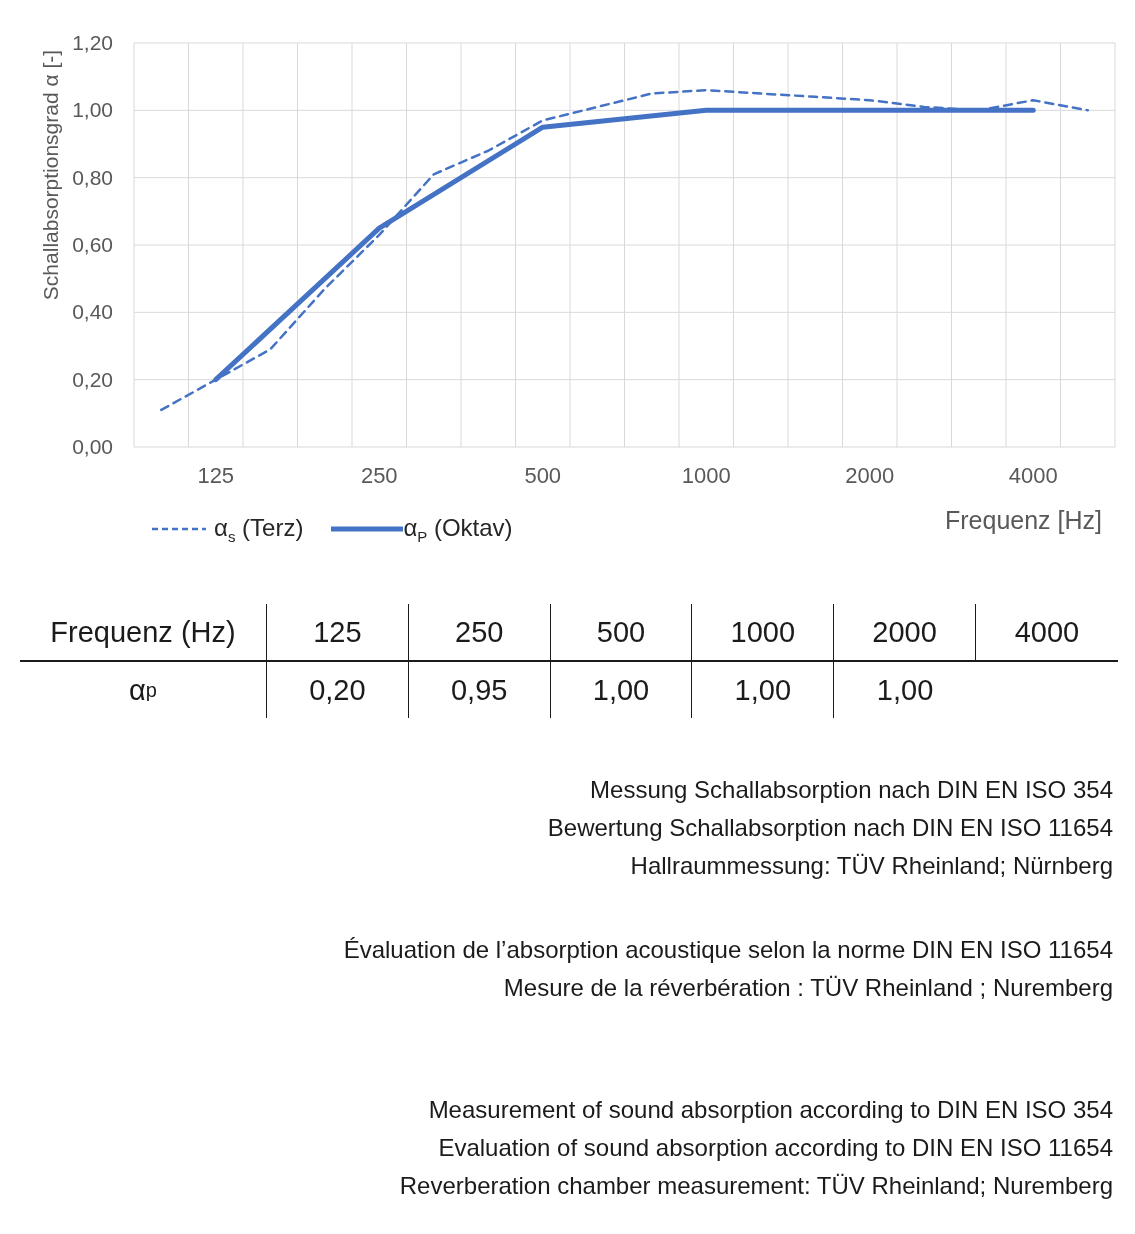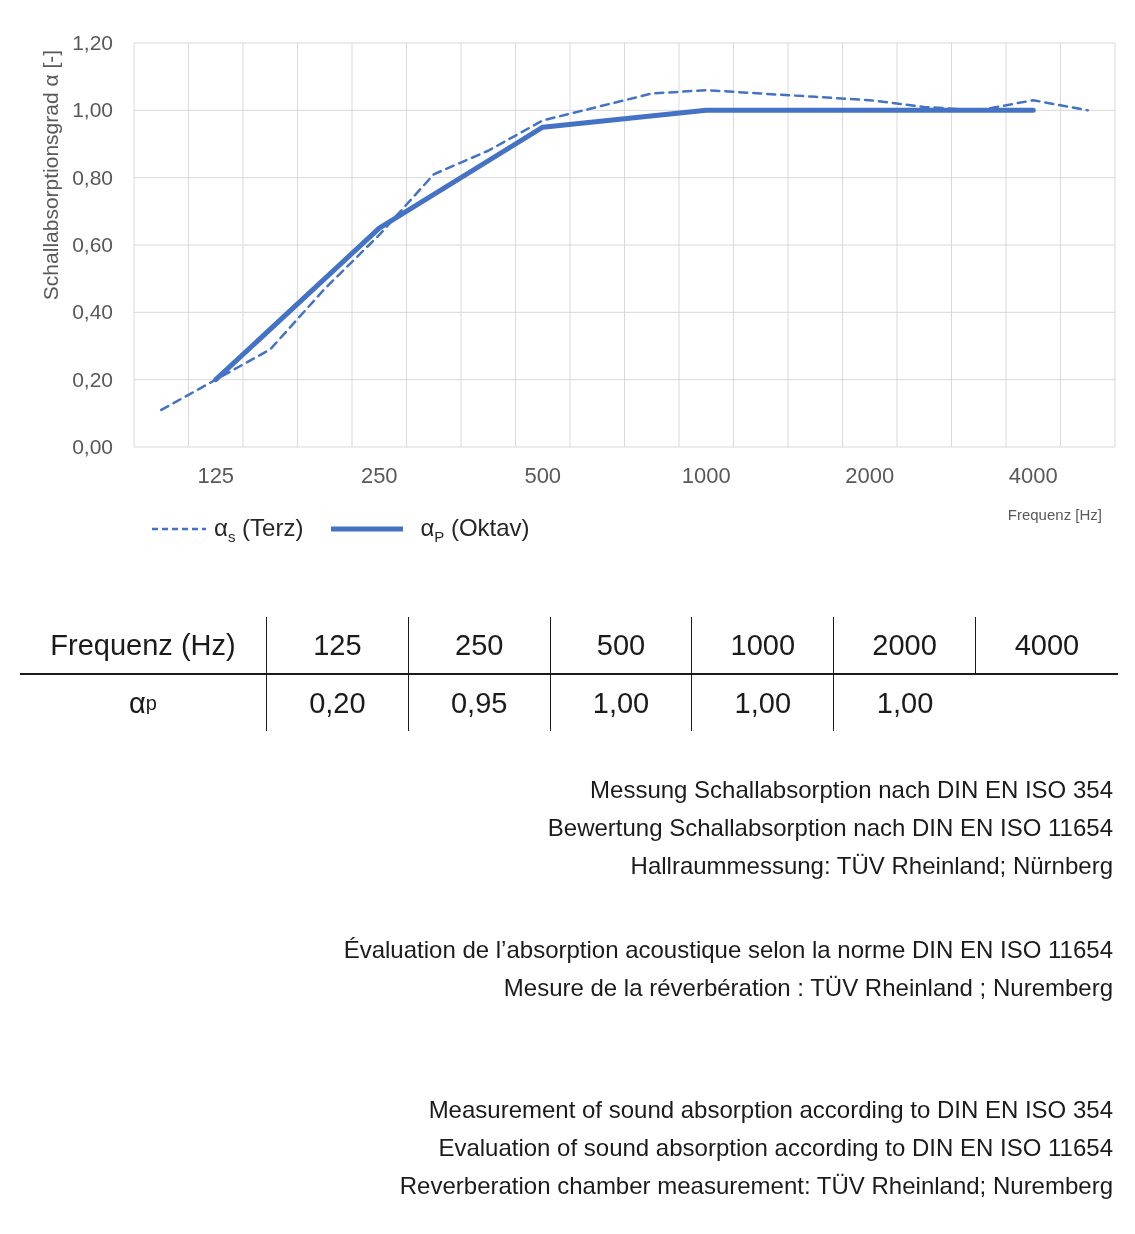--- a/index.html
+++ b/index.html
@@ -4,32 +4,32 @@
 <style>
   html,body{margin:0;padding:0;background:#ffffff;}
   #page{position:relative;width:1135px;height:1234px;background:#ffffff;
         font-family:"Liberation Sans", sans-serif;overflow:hidden;}
 
   
   #chart-svg{position:absolute;left:0;top:0;}
   #y-axis-title{position:absolute;left:-96px;top:160px;width:300px;height:30px;
       transform:rotate(-90deg);transform-origin:center;
       color:#595959;font-size:21px;text-align:center;white-space:nowrap;}
-  #x-axis-title{position:absolute;top:506px;right:33px;color:#595959;font-size:15px;}
+  #x-axis-title{position:absolute;top:506px;right:33px;color:#595959;font-size:25px;}
 
   #legend{position:absolute;left:152px;top:514px;display:flex;align-items:center;
       font-size:24px;color:#262626;}
   .legend-item{display:flex;align-items:center;white-space:nowrap;}
   .legend-sample{display:inline-block;}
   #legend sub{font-size:15px;}
   .legend-label{margin-left:8px;}
   #legend .gap{width:28px;}
 
   
-  #data-table{position:absolute;left:20px;top:617px;width:1098px;color:#1b1b1b;}
+  #data-table{position:absolute;left:20px;top:604px;width:1098px;color:#1b1b1b;}
   .t-row{display:grid;grid-template-columns:247px repeat(6,141.8px);}
   .t-row.header{border-bottom:2.5px solid #1b1b1b;}
   .t-cell{height:56px;display:flex;align-items:center;justify-content:center;
       font-size:29px;border-right:1.5px solid #1b1b1b;}
   .t-cell:last-child{border-right:none;}
   .t-cell sub{font-size:20px;}
 
   
   .note-block{position:absolute;right:22px;width:1100px;text-align:right;
       color:#1b1b1b;font-size:24px;line-height:38px;}
@@ -100,21 +100,21 @@
       <svg class="legend-sample" width="54" height="8">
         <line x1="0" y1="4" x2="54" y2="4" stroke="#4472C4" stroke-width="2.5" stroke-dasharray="6 4"></line>
       </svg>
       <span class="legend-label"><span>α</span><sub>s</sub><span> (Terz)</span></span>
     </div>
     <div class="gap"></div>
     <div class="legend-item">
       <svg class="legend-sample" width="72" height="8">
         <line x1="0" y1="4" x2="72" y2="4" stroke="#4472C4" stroke-width="5"></line>
       </svg>
-      <span class="legend-label" style="margin-left:17px"><span>α</span><sub>P</sub><span> (Oktav)</span></span>
+      <span class="legend-label" style="margin-left:0px"><span>α</span><sub>P</sub><span> (Oktav)</span></span>
     </div>
   </div>
 
   <div id="data-table">
     <div class="t-row header">
       <div class="t-cell">Frequenz (Hz)</div>
       <div class="t-cell">125</div>
       <div class="t-cell">250</div>
       <div class="t-cell">500</div>
       <div class="t-cell">1000</div>

